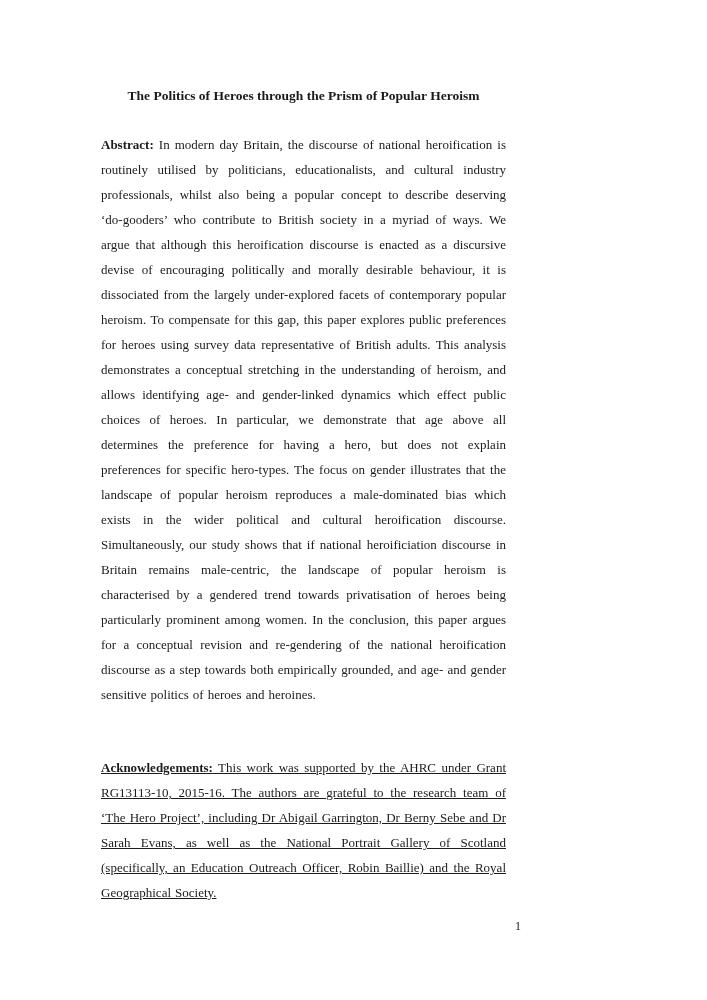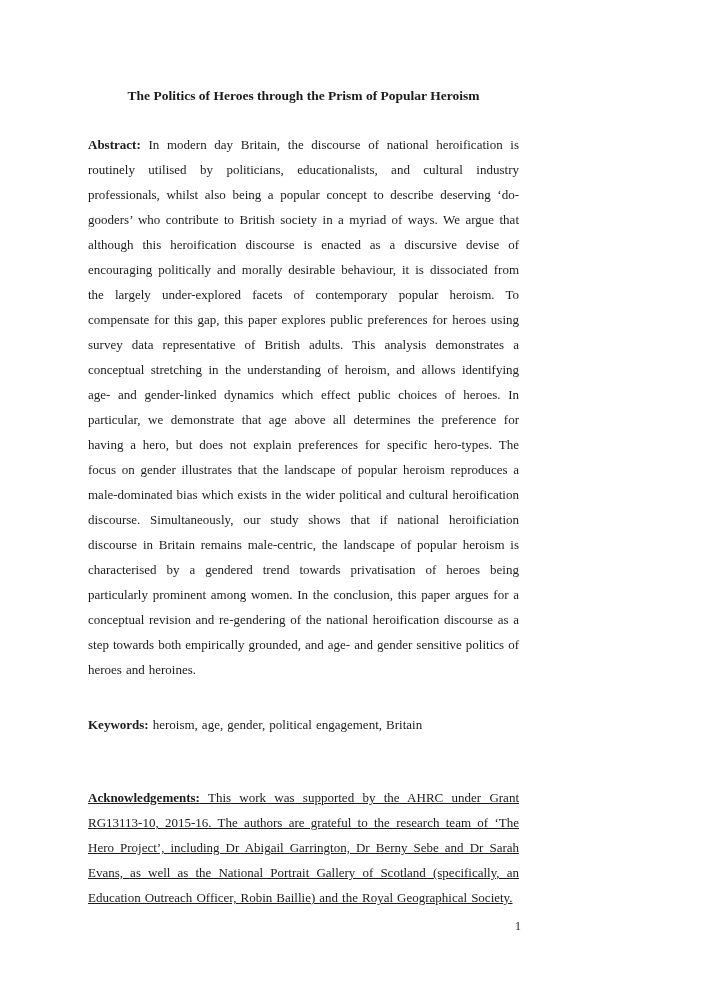--- a/index.html
+++ b/index.html
@@ -23,21 +23,21 @@
     font-weight: bold;
     text-align: center;
     line-height: 25px;
     margin: 0 0 24px 0;
   }
   .para {
     font-size: 13px;
     line-height: 25px;
     text-align: justify;
     text-justify: inter-word;
-    margin: 3px;
+    margin: 16px;
     word-spacing: 0.06em;
   }
   .para b, .para strong {
     font-weight: bold;
   }
   .keywords-para {
     margin-top: 30px;
     text-align: left;
   }
   .ack-para {
@@ -57,23 +57,20 @@
 <body>
 
 <div class="page">
 
   <h1 class="paper-title">The Politics of Heroes through the Prism of Popular Heroism</h1>
 
   <p class="para">
     <strong>Abstract:</strong><span> In modern day Britain, the discourse of national heroification is routinely utilised by politicians, educationalists, and cultural industry professionals, whilst also being a popular concept to describe deserving ‘do-gooders’ who contribute to British society in a myriad of ways. We argue that although this heroification discourse is enacted as a discursive devise of encouraging politically and morally desirable behaviour, it is dissociated from the largely under-explored facets of contemporary popular heroism. To compensate for this gap, this paper explores public preferences for heroes using survey data representative of British adults. This analysis demonstrates a conceptual stretching in the understanding of heroism, and allows identifying age- and gender-linked dynamics which effect public choices of heroes. In particular, we demonstrate that age above all determines the preference for having a hero, but does not explain preferences for specific hero-types. The focus on gender illustrates that the landscape of popular heroism reproduces a male-dominated bias which exists in the wider political and cultural heroification discourse. Simultaneously, our study shows that if national heroificiation discourse in Britain remains male-centric, the landscape of popular heroism is characterised by a gendered trend towards privatisation of heroes being particularly prominent among women. In the conclusion, this paper argues for a conceptual revision and re-gendering of the national heroification discourse as a step towards both empirically grounded, and age- and gender sensitive politics of heroes and heroines.</span>
   </p>
 
-  <p class="para keywords-para">
-    <strong>Keywords:</strong><span> heroism, age, gender, political engagement, Britain</span>
-  </p>
 
   <p class="para ack-para">
     <strong>Acknowledgements:</strong><span> This work was supported by the AHRC under Grant RG13113-10, 2015-16. The authors are grateful to the research team of ‘The Hero Project’, including Dr Abigail Garrington, Dr Berny Sebe and Dr Sarah Evans, as well as the National Portrait Gallery of Scotland (specifically, an Education Outreach Officer, Robin Baillie) and the Royal Geographical Society.</span>
   </p>
 
   <div class="page-number">1</div>
 
 </div>
 
 </body></html>

